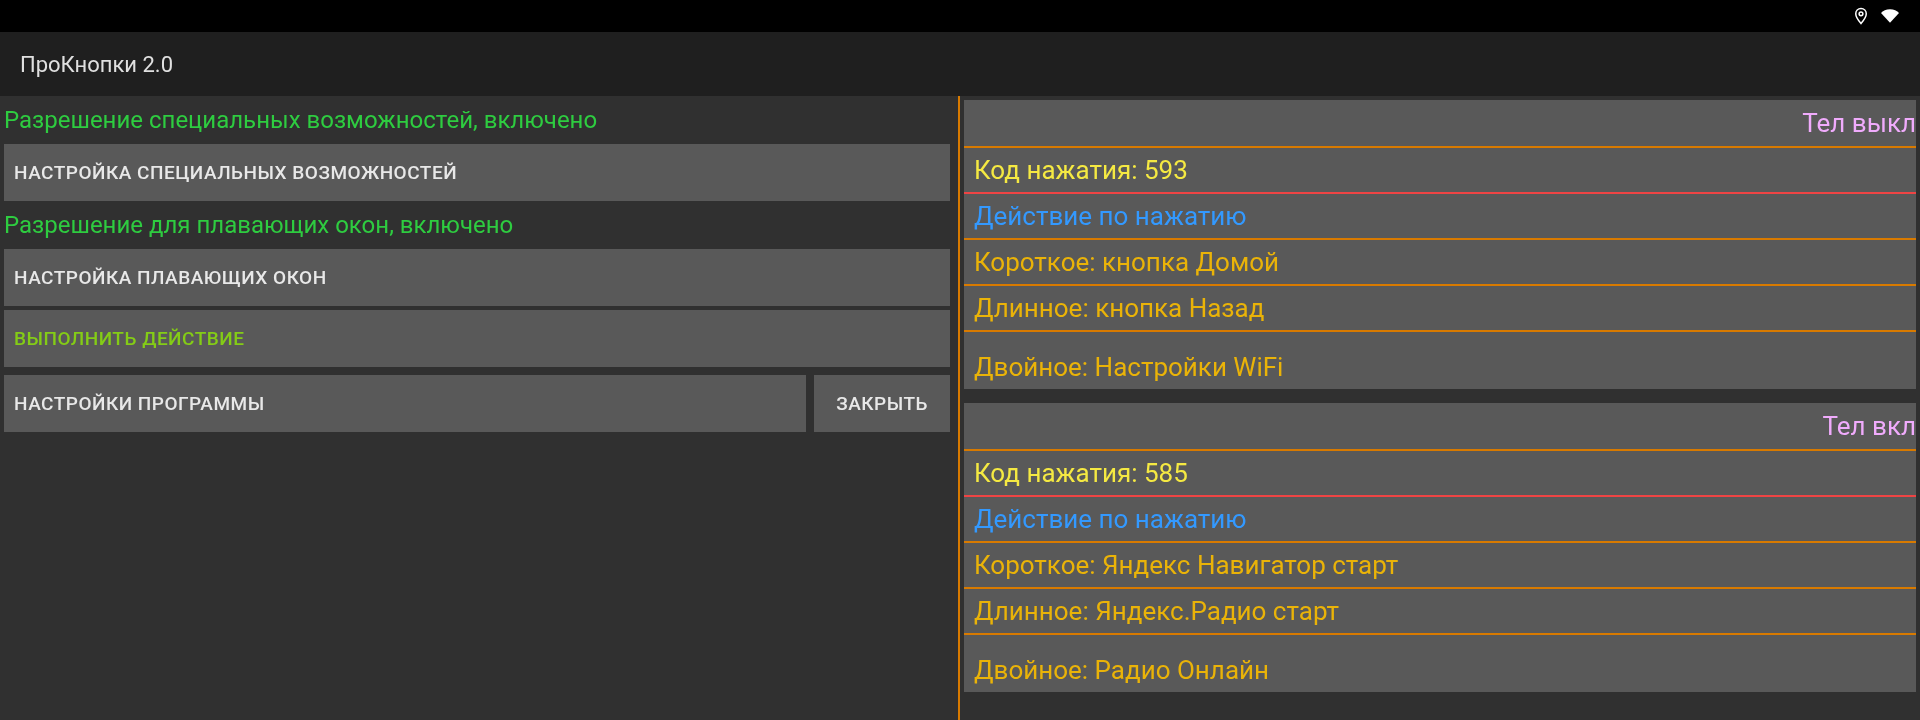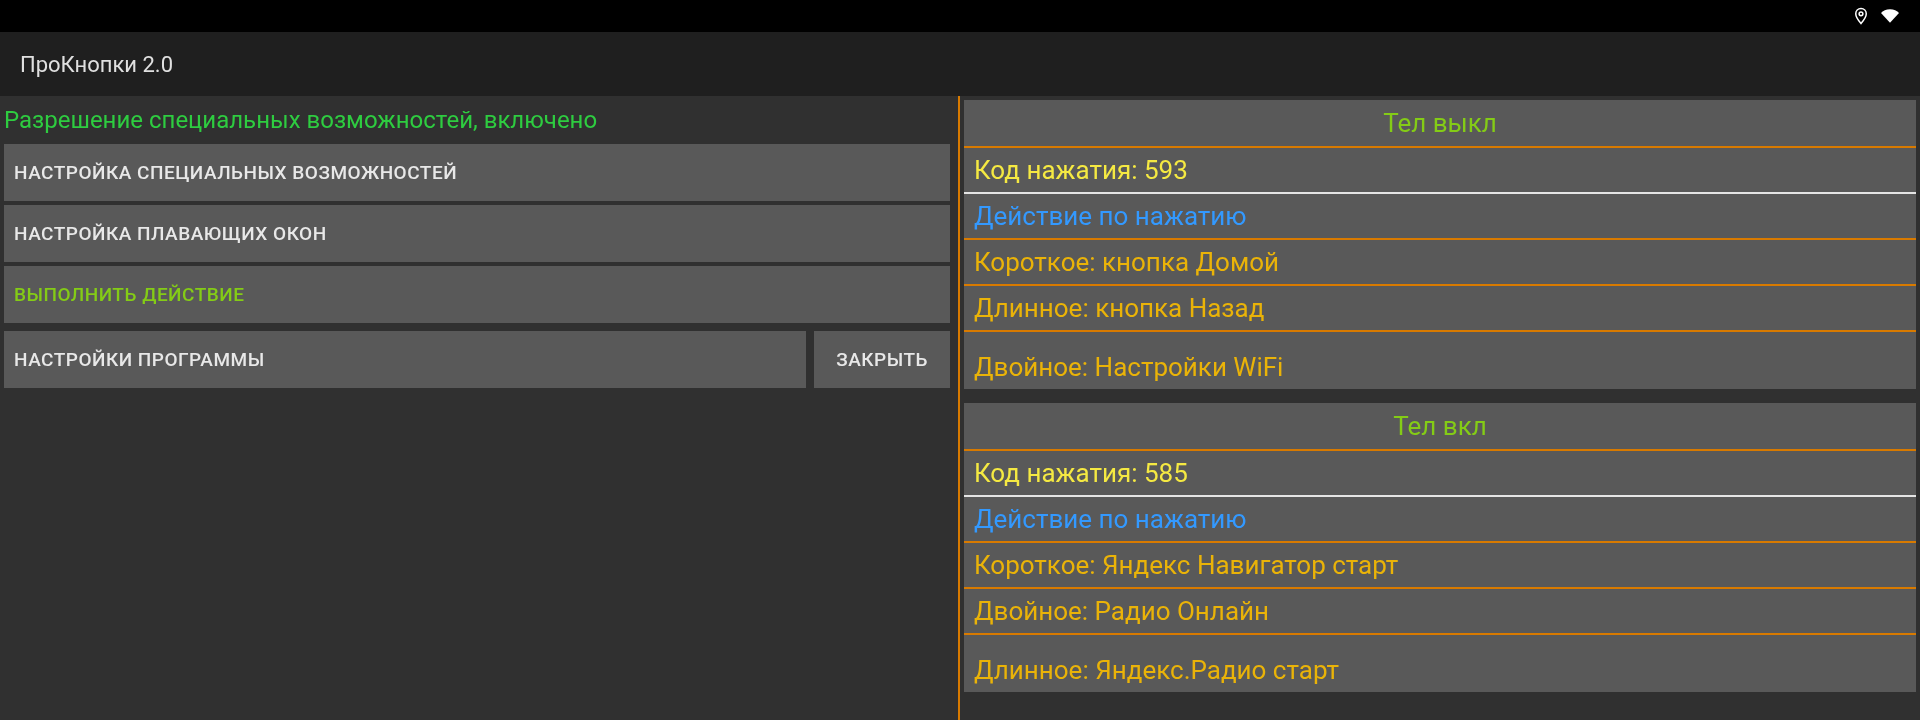--- a/index.html
+++ b/index.html
@@ -86,31 +86,31 @@
     .btn-row .btn:last-child {
       flex: 0 0 auto;
       padding-left: 22px;
       padding-right: 22px;
     }
     .card {
       background: #595959;
       margin-bottom: 14px;
     }
     .card-header-green {
-      text-align: center;
-      color: #84cc16;
+      text-align: right;
+      color: #f0abfc;
       font-size: 26px;
       padding: 8px 0;
       border-bottom: 2px solid #d87a00;
     }
     .card-row-yellow {
       color: #f5e942;
       font-size: 26px;
       padding: 7px 10px;
-      border-bottom: 2px solid #e5e5e5;
+      border-bottom: 2px solid #ef4444;
     }
     .card-row-blue-center {
       color: #3399ff;
       font-size: 26px;
       padding: 7px 10px;
       text-align: left;
       border-bottom: 2px solid #d87a00;
     }
     .card-row-blue {
       color: #eab308;
@@ -142,20 +142,21 @@
 
 <div class="app-header">
   <div class="app-title">ПроКнопки 2.0</div>
 </div>
 
 <div class="main-content">
 
   <div class="left-pane">
     <div class="status-text-green">Разрешение специальных возможностей, включено</div>
     <div class="btn">НАСТРОЙКА СПЕЦИАЛЬНЫХ ВОЗМОЖНОСТЕЙ</div>
+    <div class="status-text-green">Разрешение для плавающих окон, включено</div>
     <div class="btn">НАСТРОЙКА ПЛАВАЮЩИХ ОКОН</div>
     <div class="btn btn-pink">ВЫПОЛНИТЬ ДЕЙСТВИЕ</div>
     <div class="btn-row">
       <div class="btn">НАСТРОЙКИ ПРОГРАММЫ</div>
       <div class="btn">ЗАКРЫТЬ</div>
     </div>
   </div>
 
   <div class="right-pane">
 
@@ -166,18 +167,18 @@
       <div class="card-row-blue">Короткое: кнопка Домой</div>
       <div class="card-row-blue">Длинное: кнопка Назад</div>
       <div class="card-row-blue">Двойное: Настройки WiFi</div>
     </div>
 
     <div class="card">
       <div class="card-header-green">Тел вкл</div>
       <div class="card-row-yellow">Код нажатия: 585</div>
       <div class="card-row-blue-center">Действие по нажатию</div>
       <div class="card-row-blue">Короткое: Яндекс Навигатор старт</div>
+      <div class="card-row-blue">Длинное: Яндекс.Радио старт</div>
       <div class="card-row-blue">Двойное: Радио Онлайн</div>
-      <div class="card-row-blue">Длинное: Яндекс.Радио старт</div>
     </div>
 
   </div>
 </div>
 
 </body></html>

